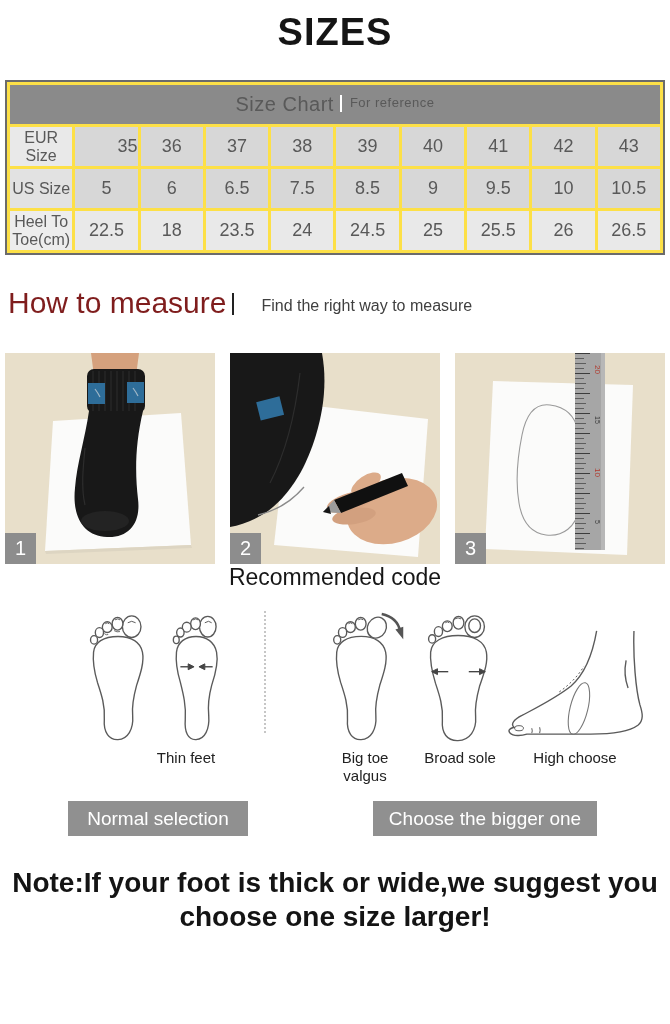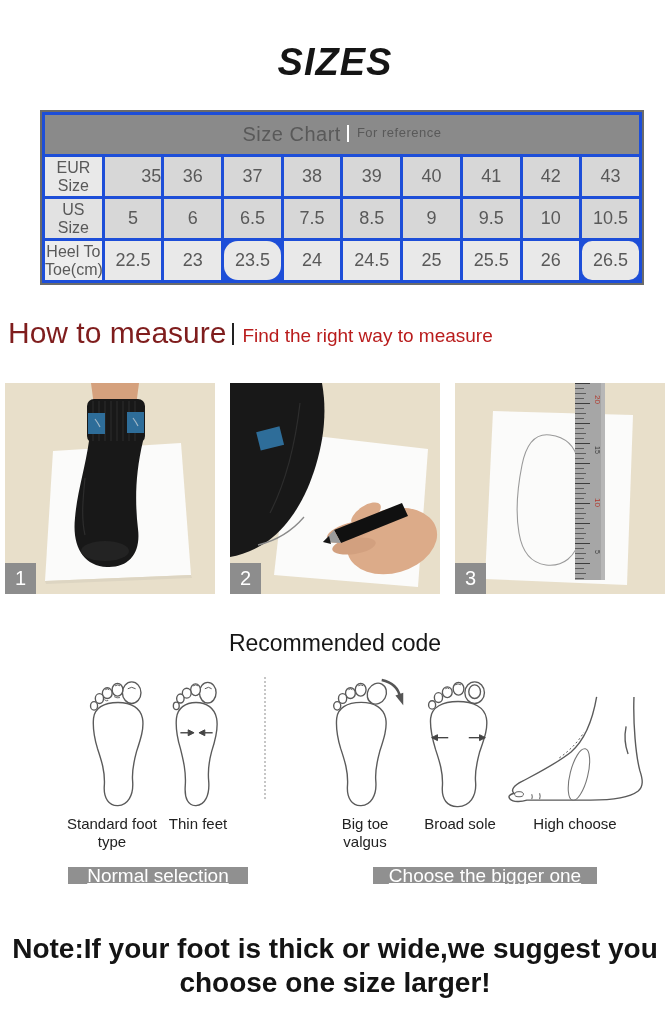--- a/index.html
+++ b/index.html
@@ -3,59 +3,59 @@
 <meta charset="utf-8">
 <style>
   * { margin:0; padding:0; box-sizing:border-box; }
   html,body { background:#fff; }
   .page {
     position:relative; width:670px; height:1024px; margin:0 auto;
     background:#fff; overflow:hidden;
     font-family:"Liberation Sans", sans-serif; color:#111;
   }
   
-  .hdr { padding-top:42px; text-align:center;font-style:italic; }
+  .hdr { padding-top:12px; text-align:center; }
   .hdr-title { font-size:38px; font-weight:bold; letter-spacing:1px; color:#151515; line-height:40px; }
   .hdr-sub { margin-top:8px; font-size:11px; letter-spacing:5px; word-spacing:6px; color:#4a4a4a; }
   
   .sc-wrap { margin:28px 5px 0 5px; }
   table.size-chart {
-    width:604px; border-collapse:separate; border-spacing:3px;
-    border:2px solid #6b6b6b; background:#1d4ed8; table-layout:fixed;margin-left:35px;
+    width:660px; border-collapse:separate; border-spacing:3px;
+    border:2px solid #6b6b6b; background:#fde047; table-layout:fixed;
   }
   .sc-header-cell { height:31px; text-align:center; vertical-align:middle; color:#fff; }
   .sc-title { font-size:20px; letter-spacing:0.5px; vertical-align:middle; }
   .sc-divider { display:inline-block; width:2px; height:17px; background:#fff; margin:0 8px 0 6px; vertical-align:-3px; }
   .sc-note { font-size:13px; letter-spacing:0.5px; vertical-align:2px; }
   table.size-chart td { height:39px; text-align:center; vertical-align:middle; color:#595959; font-size:18px; }
   table.size-chart td.label-cell { font-size:16px; }
   
   .htm-head { margin:32px 8px 0 8px; display:flex; align-items:center; }
   .htm-title { font-size:30px; color:#7f1d1d; line-height:32px; }
   .htm-bar { width:2px; height:22px; background:#222; margin:2px 8px 0 6px; }
-  .htm-sub { font-size:19px; color:#b91c1c; margin-top:6px; }
+  .htm-sub { font-size:16px; color:#404040; margin-top:6px;margin-left:19px; }
   .photos { margin-top:34px; padding:0 5px; display:flex; justify-content:space-between; }
   .photo { position:relative; width:210px; height:211px; background:#e8dfca; overflow:hidden; }
   .photo svg { display:block; }
   .badge {
     position:absolute; left:0; bottom:0; width:31px; height:31px;
     background:#8d8d8d; color:#fff; font-size:20px;
     display:flex; align-items:center; justify-content:center;
   }
   
-  .rec-title { margin-top:36px; text-align:center; font-size:23px; color:#161616; }
+  .rec-title { text-align:center; font-size:23px; color:#161616; }
   .diagrams { position:relative; margin-top:12px; height:190px; }
   .diagrams svg { position:absolute; }
   .dg-divider { position:absolute; left:264px; top:8px; height:122px; border-left:2px dotted #c6c6c6; }
   .foot-label { position:absolute; top:146px; text-align:center; font-size:15px; color:#222; line-height:18px; }
   
   .banners { position:relative; margin-top:8px; height:35px; }
   .banner {
-    position:absolute; top:0; height:17px; background:#909090; color:#fff;
-    font-size:19px; display:flex; align-items:center; justify-content:center;text-decoration:underline;
+    position:absolute; top:0; height:35px; background:#909090; color:#fff;
+    font-size:19px; display:flex; align-items:center; justify-content:center;
   }
   
   .note { margin-top:30px; text-align:center; font-weight:bold; font-size:28px; line-height:34px; color:#141414; }
 </style>
 </head>
 <body>
 
 <div class="page">
 
   <div class="hdr">
@@ -92,28 +92,28 @@
             <td style="background: rgb(215, 215, 215);">7.5</td>
             <td style="background: rgb(215, 215, 215);">8.5</td>
             <td style="background: rgb(215, 215, 215);">9</td>
             <td style="background: rgb(215, 215, 215);">9.5</td>
             <td style="background: rgb(215, 215, 215);">10</td>
             <td style="background: rgb(215, 215, 215);">10.5</td>
           </tr>
           <tr>
             <td class="label-cell" style="background: rgb(237, 237, 237);">Heel To Toe(cm)</td>
             <td style="background: rgb(233, 233, 233);">22.5</td>
-            <td style="background: rgb(233, 233, 233);">23</td>
-            <td style="background: rgb(233, 233, 233); border-radius: 14px;">23.5</td>
+            <td style="background: rgb(233, 233, 233);">18</td>
+            <td style="background: rgb(233, 233, 233);">23.5</td>
             <td style="background: rgb(233, 233, 233);">24</td>
             <td style="background: rgb(233, 233, 233);">24.5</td>
             <td style="background: rgb(233, 233, 233);">25</td>
             <td style="background: rgb(233, 233, 233);">25.5</td>
             <td style="background: rgb(233, 233, 233);">26</td>
-            <td style="background: rgb(233, 233, 233); border-radius: 10px;">26.5</td>
+            <td style="background: rgb(233, 233, 233);">26.5</td>
           </tr>
         </tbody>
     </table>
   </div>
 
   <div class="htm-head">
     <div class="htm-title">How to measure</div>
     <div class="htm-bar"></div>
     <div class="htm-sub">Find the right way to measure</div>
   </div>
@@ -256,22 +256,21 @@
       <g fill="none" stroke="#5a5a5a" stroke-width="1.4">
         <path d="M 96,2 C 92,25 85,45 70,58 C 55,70 35,80 20,88 C 12,92 8,97 12,100 C 8,101 5,103 8,106 C 11,109 19,109 25,107 L 90,107 C 115,107 130,104 138,98 C 144,93 143,86 140,77 C 136,62 133,30 134,2"></path>
         <path d="M 126,32 C 124,42 125,52 128,60"></path>
         <ellipse cx="78" cy="81" rx="9" ry="27" transform="rotate(14 78 81)" stroke="#777" stroke-width="1.1"></ellipse>
       </g>
       <path d="M 58,64 C 68,57 77,48 83,38" fill="none" stroke="#5a5a5a" stroke-width="1" stroke-dasharray="2,2.5"></path>
       <ellipse cx="17" cy="101" rx="4.5" ry="2.6" fill="none" stroke="#5a5a5a" stroke-width="1"></ellipse>
       <path d="M 30,101 q 1,3 0,5 M 38,100 q 1,3 0,6" fill="none" stroke="#5a5a5a" stroke-width="1"></path>
     </svg>
 
-    <div class="foot-label" style="left:56px; width:112px;">Standard foot type</div>
-    <div class="foot-label" style="left:153px; width:90px;">Thin feet</div>
+    <div class="foot-label" style="left:141px; width:90px;">Thin feet</div>
     <div class="foot-label" style="left:327px; width:76px;">Big toe valgus</div>
     <div class="foot-label" style="left:405px; width:110px;">Broad sole</div>
     <div class="foot-label" style="left:520px; width:110px;">High choose</div>
   </div>
 
   <div class="banners">
     <div class="banner" style="left: 68px; width: 180px; background: rgb(144, 144, 144);">Normal selection</div>
     <div class="banner" style="left: 373px; width: 224px; background: rgb(144, 144, 144);">Choose the bigger one</div>
   </div>
 

